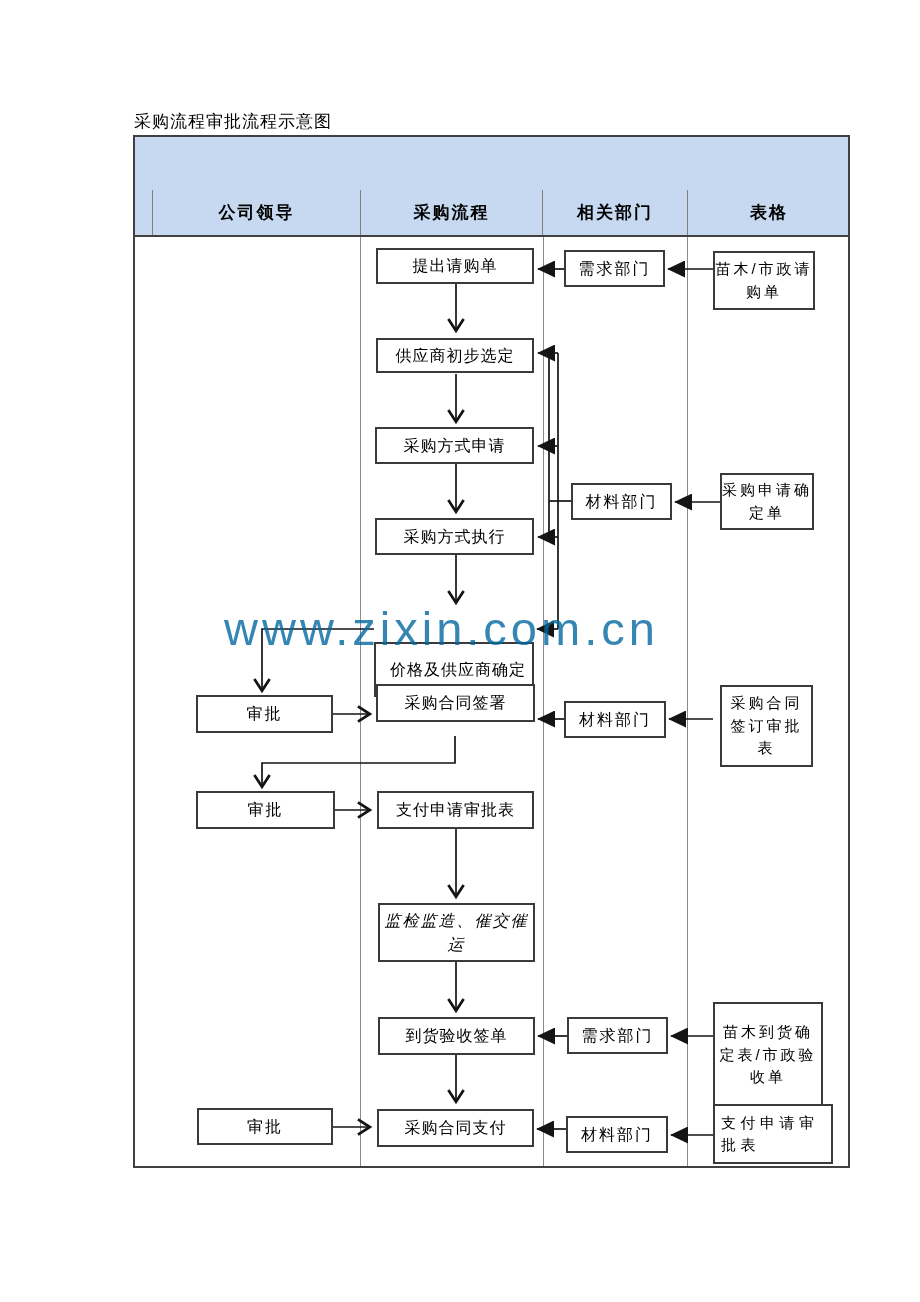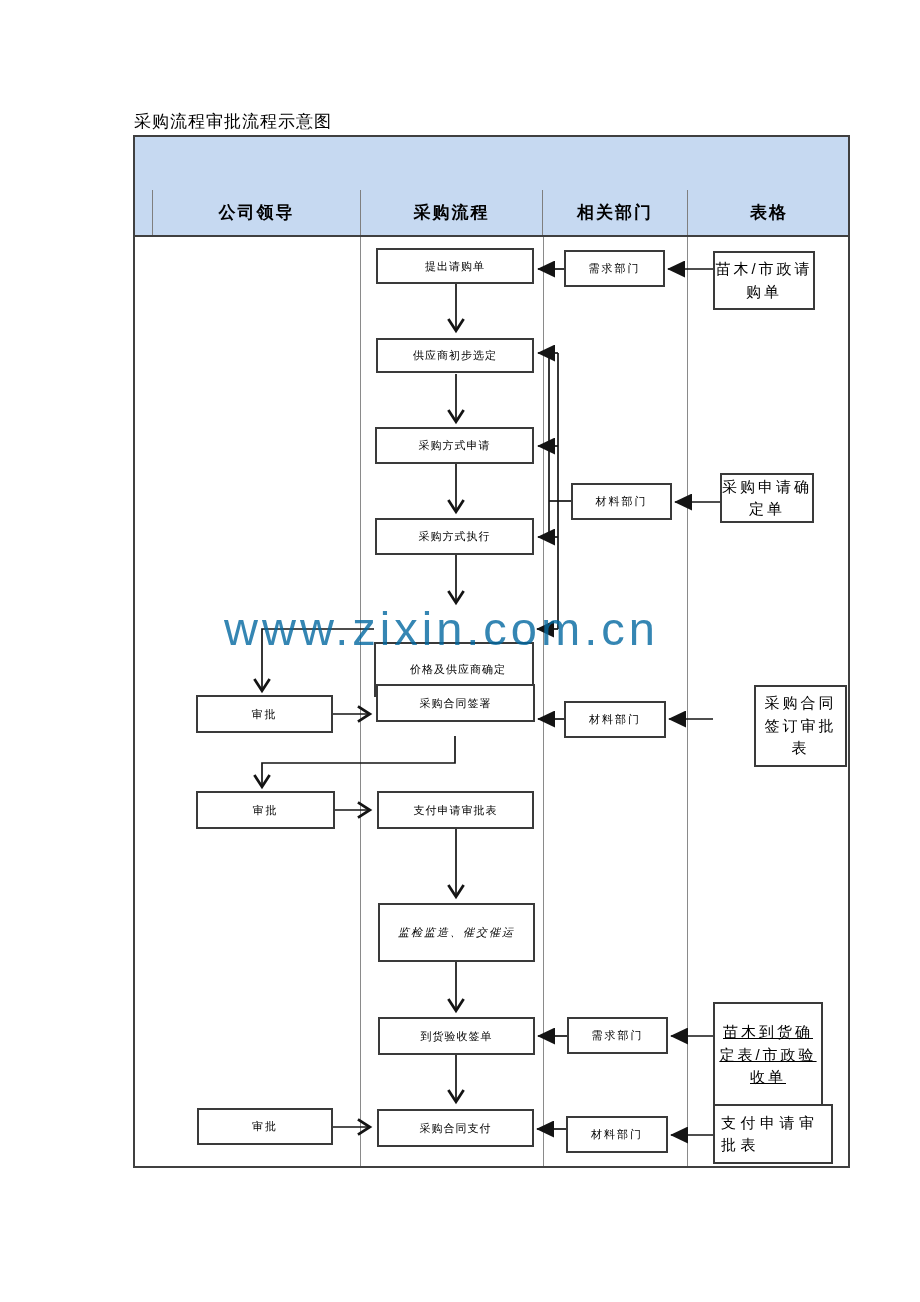--- a/index.html
+++ b/index.html
@@ -13,21 +13,21 @@
   .hcell{display:flex;align-items:center;justify-content:center;font-weight:bold;font-size:17px;
          letter-spacing:2px;box-sizing:border-box;border-right:1px solid #7f7f7f;}
   .hcell:last-child{border-right:none;}
   .c0{width:20px;} .c1{width:208px;} .c2{width:182px;} .c3{width:145px;} .c4{width:162px;}
   .vline{position:absolute;top:237px;height:931px;width:1px;background:#8a8a8a;z-index:1;}
   .outline{position:absolute;left:133px;top:135px;width:717px;height:1033px;border:2px solid #404040;
            box-sizing:border-box;z-index:5;pointer-events:none;}
   .arrows{position:absolute;left:0;top:0;width:920px;height:1302px;z-index:2;}
   .box{position:absolute;background:#fff;border:2px solid #3a3a3a;box-sizing:border-box;
        display:flex;align-items:center;justify-content:center;text-align:center;
-       font-size:11px;line-height:1.5;letter-spacing:1px;word-break:break-all;z-index:3;}
+       font-size:16px;line-height:1.5;letter-spacing:1px;word-break:break-all;z-index:3;}
   .dept,.appr{letter-spacing:2px;}
   .form{font-size:15px;letter-spacing:3px;}
   .form.spread{letter-spacing:4.5px;text-align:left;justify-content:flex-start;padding-left:6px;}
   .p8{letter-spacing:2px;}
   .watermark{position:absolute;left:224px;top:601px;font-size:47px;letter-spacing:4px;
              color:#0369a1;opacity:.8;white-space:nowrap;z-index:4;}
 </style>
 </head>
 <body>
 
@@ -105,22 +105,22 @@
   <div class="box appr" style="left:196px;top:791px;width:139px;height:38px;">审批</div>
   <div class="box appr" style="left:197px;top:1108px;width:136px;height:37px;">审批</div>
 
   <div class="box dept" style="left:564px;top:250px;width:101px;height:37px;">需求部门</div>
   <div class="box dept" style="left:571px;top:483px;width:101px;height:37px;">材料部门</div>
   <div class="box dept" style="left:564px;top:701px;width:102px;height:37px;">材料部门</div>
   <div class="box dept" style="left:567px;top:1017px;width:101px;height:37px;">需求部门</div>
   <div class="box dept" style="left:566px;top:1116px;width:102px;height:37px;">材料部门</div>
 
   <div class="box form" style="left:713px;top:251px;width:102px;height:59px;">苗木/市政请购单</div>
-  <div class="box form" style="left:720px;top:473px;width:94px;height:50px;">采购申请确定单</div>
-  <div class="box form" style="left:754px;top:685px;width:93px;height:82px;">采购合同签订审批表</div>
-  <div class="box form" style="left:713px;top:1002px;width:110px;height:106px;text-decoration:underline;">苗木到货确定表/市政验收单</div>
+  <div class="box form" style="left:720px;top:473px;width:94px;height:57px;">采购申请确定单</div>
+  <div class="box form" style="left:720px;top:685px;width:93px;height:82px;">采购合同签订审批表</div>
+  <div class="box form" style="left:713px;top:1002px;width:110px;height:106px;">苗木到货确定表/市政验收单</div>
   <div class="box form spread" style="left:713px;top:1104px;width:120px;height:60px;">支付申请审批表</div>
 
   <div class="watermark">www.zixin.com.cn</div>
 
   <div class="outline"></div>
 
 </div>
 
 </body></html>

